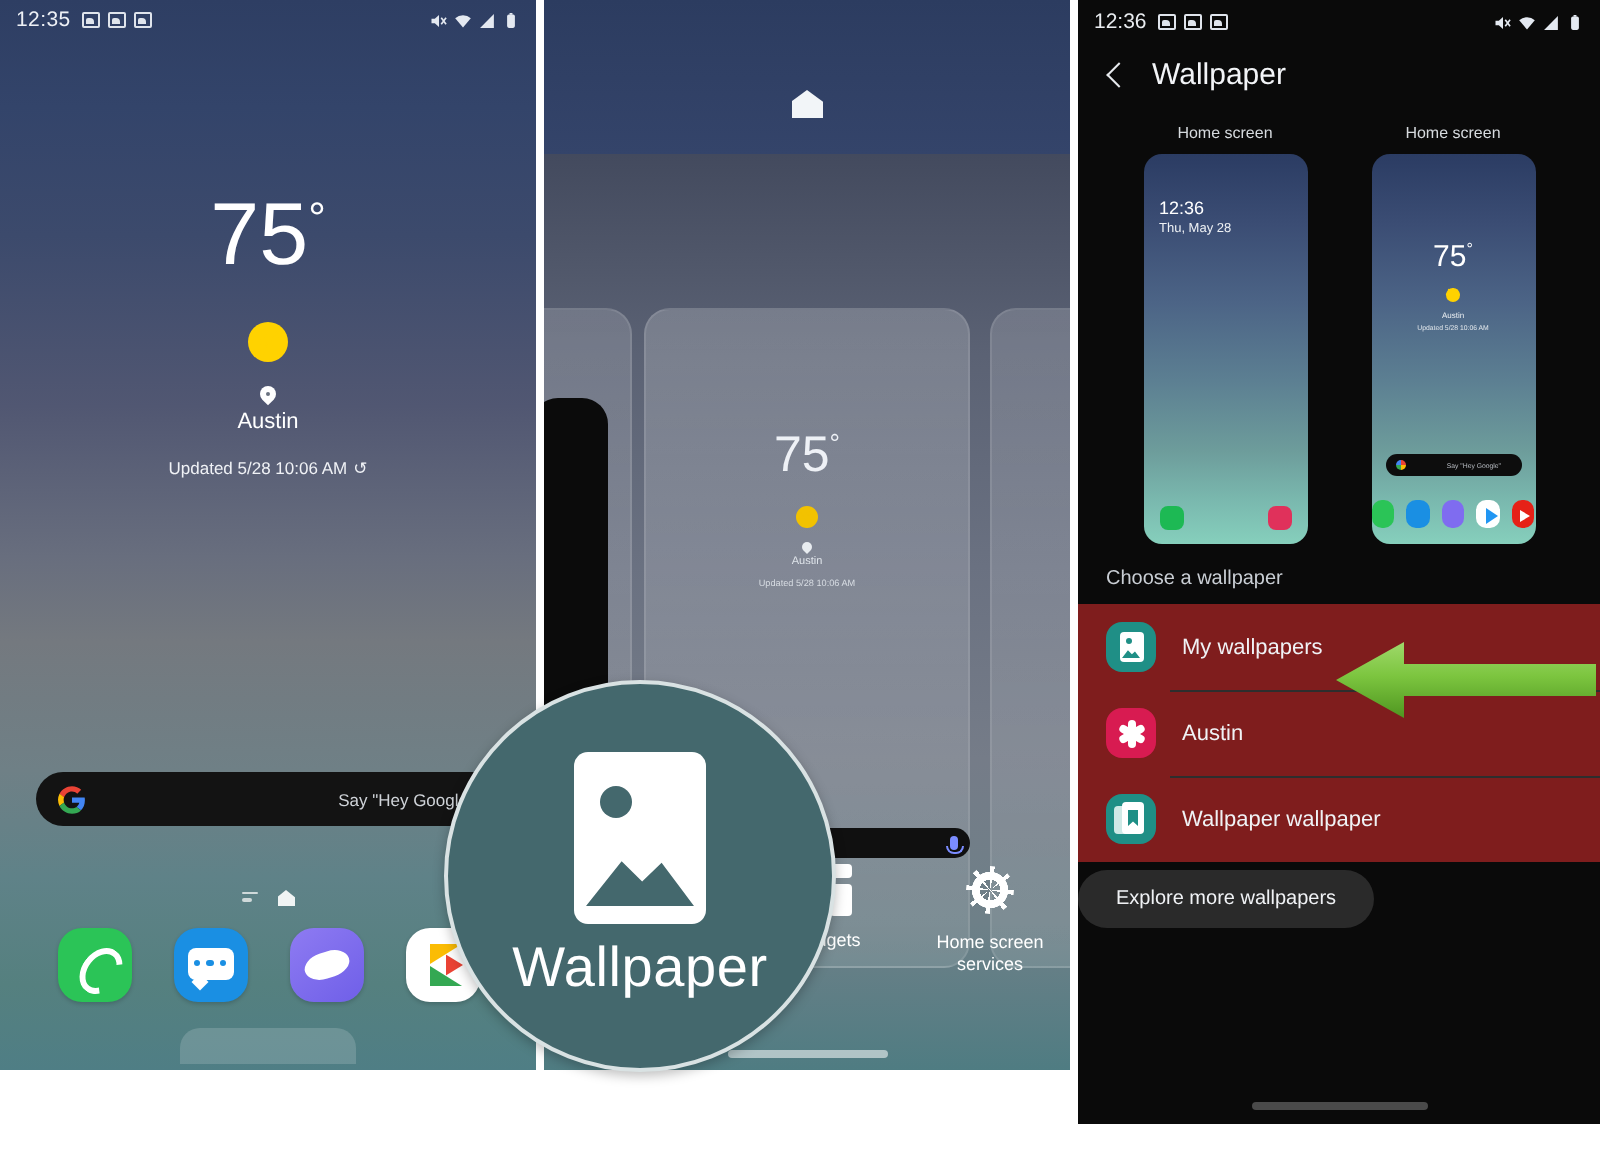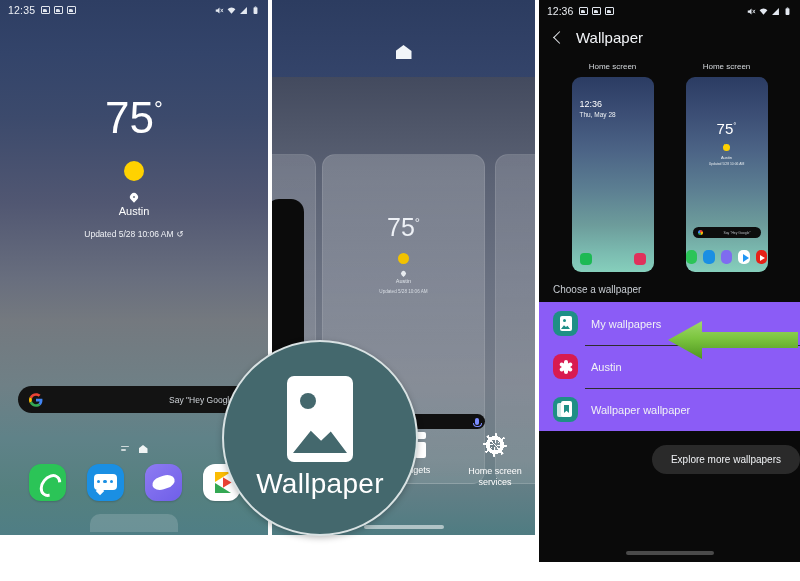--- a/index.html
+++ b/index.html
@@ -266,21 +266,21 @@
   .hs-app { width:14px; height:14px; border-radius:5px; }
   .hs-a1{ background:#2bc457; } .hs-a2{ background:#1a8fe3; }
   .hs-a3{ background:#7f6cf0; } .hs-a4{ background:#fff; }
   .hs-a5{ background:#e62117; }
   .hs-a4::after{content:"";position:absolute;margin:4px 0 0 5px;width:0;height:0;
      border-left:6px solid #2196f3;border-top:4px solid transparent;border-bottom:4px solid transparent;}
   .hs-a5::after{content:"";position:absolute;margin:5px 0 0 4.5px;width:0;height:0;
      border-left:5px solid #fff;border-top:3px solid transparent;border-bottom:3px solid transparent;}
 
   .choose-label { font-size:10px; color:#c9ced4; padding:12px 14px 7px 14px; }
-  .opt-list { background:#8b5cf6; }
+  .opt-list { background:#7f1d1d; }
   .opt {
     display:flex; align-items:center; gap:13px; padding:9px 14px;
     position:relative;
   }
   .opt + .opt::before {
     content:""; position:absolute; left:46px; right:0; top:0; height:1px;
     background:#2e2e2e;
   }
   .opt-ico { width:25px; height:25px; border-radius:8px; position:relative; flex:0 0 auto; }
   .ico-mywall { background:#1f8f86; }
@@ -302,21 +302,21 @@
      background:#fff; border-radius:2px; }
   .ico-serv .mk{ position:absolute; left:11px; top:8px; width:5px; height:8px; z-index:2;
      background:#1f8f86; clip-path:polygon(0 0,100% 0,100% 100%,50% 72%,0 100%); }
   .opt-label { font-size:11px; color:#f0f2f5; }
 
   .arrow-wrap {
     position:absolute; left:664px; top:318px; width:136px; height:44px;
   }
   .arrow-svg { width:100%; height:100%; display:block; }
 
-  .explore-wrap { display:flex; justify-content:flex-end; margin-top:14px; }
+  .explore-wrap { display:flex; justify-content:flex-start; margin-top:4px; }
   .explore-btn {
     background:#2a2a2a; color:#f0f2f5; border:none; border-radius:17px;
     padding:9px 19px; font-size:10px; font-family:inherit;
   }
   .p3-pill {
     position:absolute; left:50%; margin-left:-44px; bottom:7px;
     width:88px; height:4px; background:#4a4a4a; border-radius:3px;
   }
 
   

